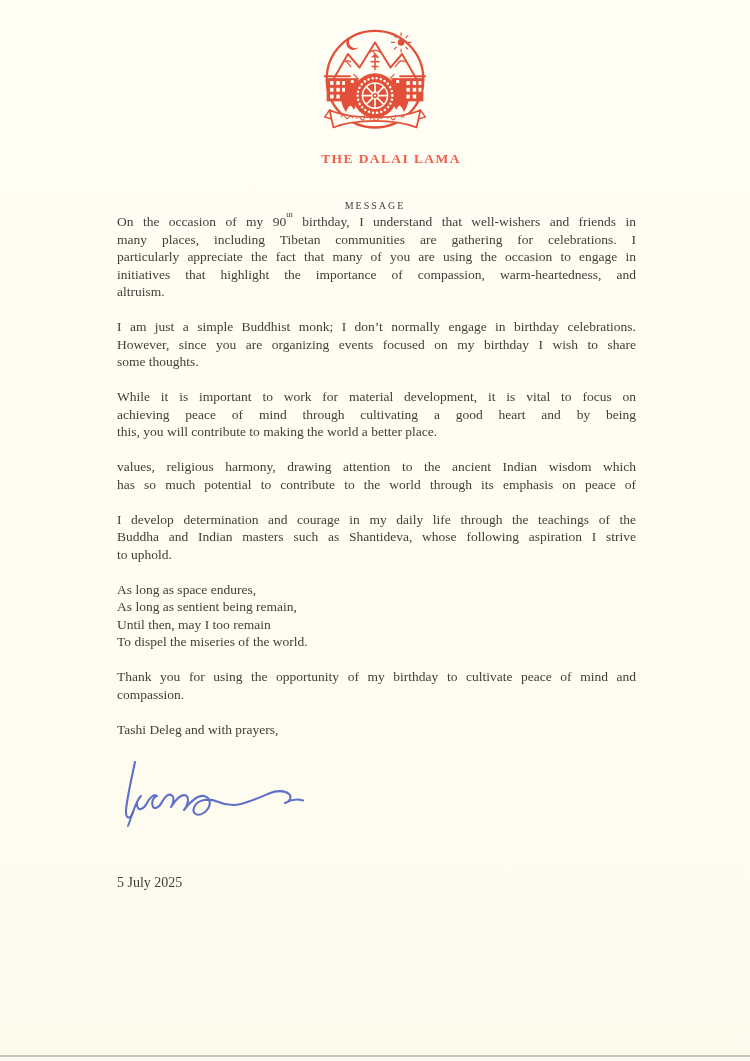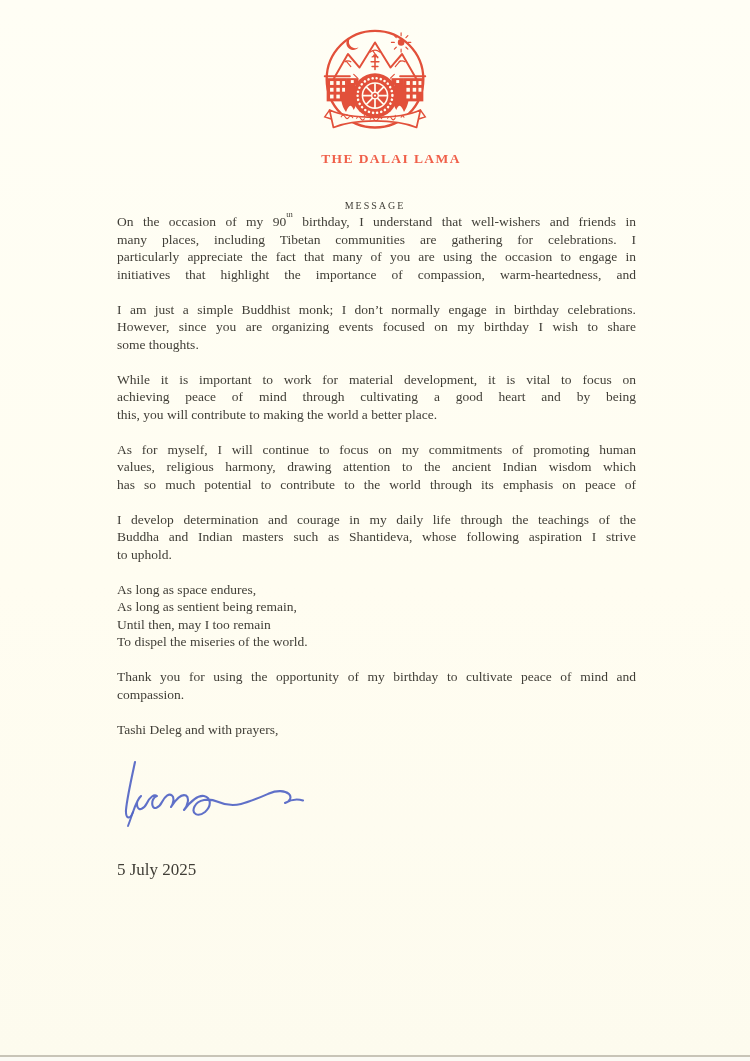--- a/index.html
+++ b/index.html
@@ -41,21 +41,21 @@
   .letter-body {
     position: absolute; top: 213px; left: 117px; width: 519px;
     font-size: 13.5px; line-height: 17.5px;
     color: var(--ink, #403e37);
   }
   .para { margin: 0 0 17.5px 0; }
   .line { height: 17.5px; overflow: hidden; text-align: left; }
   .jline { text-align: justify; text-align-last: justify; }
   .line sup { font-size: 8.5px; line-height: 0; position: relative; top: -4px; }
   .signature-block { margin-top: 12px; height: 74px; }
-  .date-line { margin-top: 31px; font-size: 17px; color: var(--ink, #403e37); }
+  .date-line { margin-top: 44px; font-size: 14px; color: var(--ink, #403e37); }
 </style>
 </head>
 <body>
 
 <div class="page">
 
   <div class="emblem-wrap">
     <svg viewBox="0 0 120 114" width="116" height="112" aria-hidden="true">
       <g stroke="#e2503a" fill="none" stroke-linecap="round" stroke-linejoin="round">
 
@@ -134,33 +134,33 @@
 
   <div class="letter-title">MESSAGE</div>
 
   <div class="letter-body">
     <div id="paras">
         <div class="para">
           <div class="line jline">On the occasion of my 90<sup>th</sup> birthday, I understand that well-wishers and friends in</div>
           <div class="line jline">many places, including Tibetan communities are gathering for celebrations. I</div>
           <div class="line jline">particularly appreciate the fact that many of you are using the occasion to engage in</div>
           <div class="line jline">initiatives that highlight the importance of compassion, warm-heartedness, and</div>
+          <div class="line">altruism.</div>
         </div>
         <div class="para">
           <div class="line jline">I am just a simple Buddhist monk; I don’t normally engage in birthday celebrations.</div>
           <div class="line jline">However, since you are organizing events focused on my birthday I wish to share</div>
           <div class="line">some thoughts.</div>
         </div>
         <div class="para">
           <div class="line jline">While it is important to work for material development, it is vital to focus on</div>
           <div class="line jline">achieving peace of mind through cultivating a good heart and by being</div>
           <div class="line">this, you will contribute to making the world a better place.</div>
         </div>
         <div class="para">
-          <div class="line jline">As for myself, I will continue to focus on my commitments of promoting human</div>
           <div class="line jline">values, religious harmony, drawing attention to the ancient Indian wisdom which</div>
           <div class="line jline">has so much potential to contribute to the world through its emphasis on peace of</div>
         </div>
         <div class="para">
           <div class="line jline">I develop determination and courage in my daily life through the teachings of the</div>
           <div class="line jline">Buddha and Indian masters such as Shantideva, whose following aspiration I strive</div>
           <div class="line">to uphold.</div>
         </div>
         <div class="para">
           <div class="line">As long as space endures,</div>

